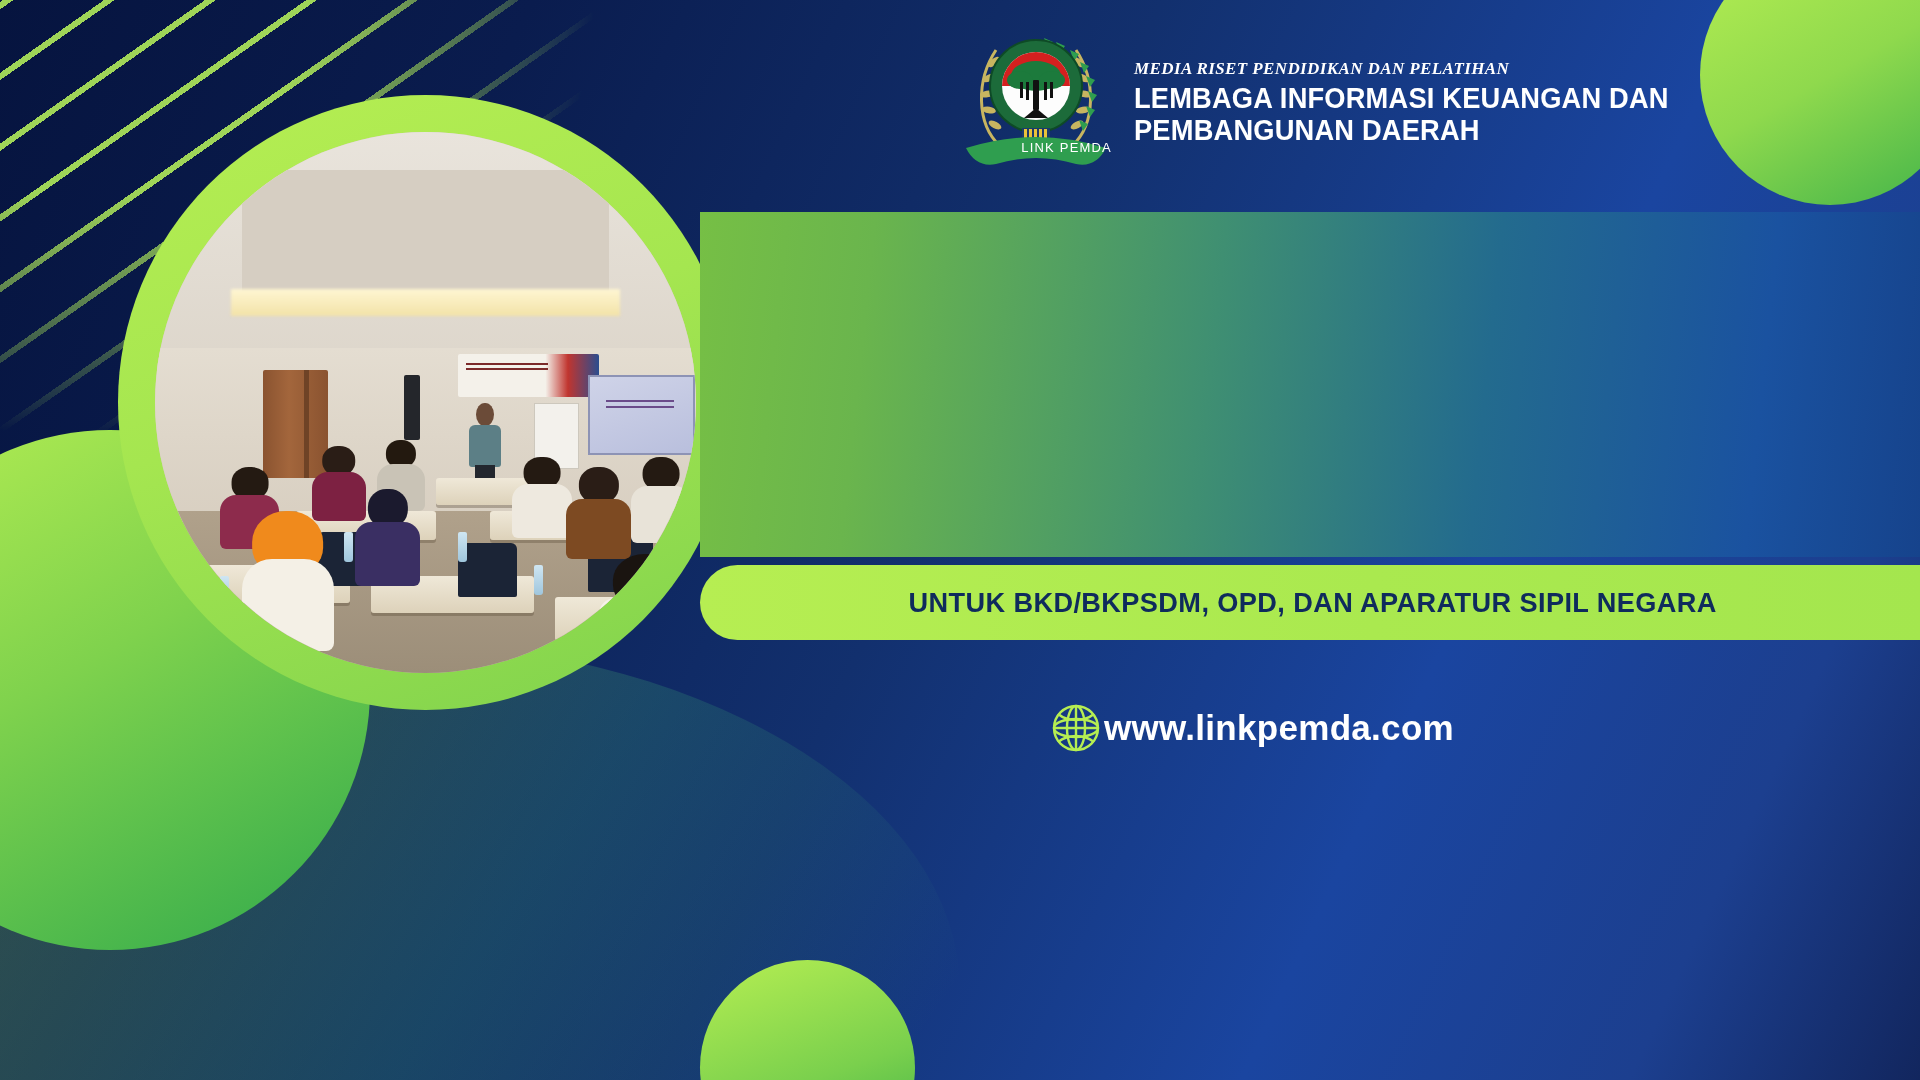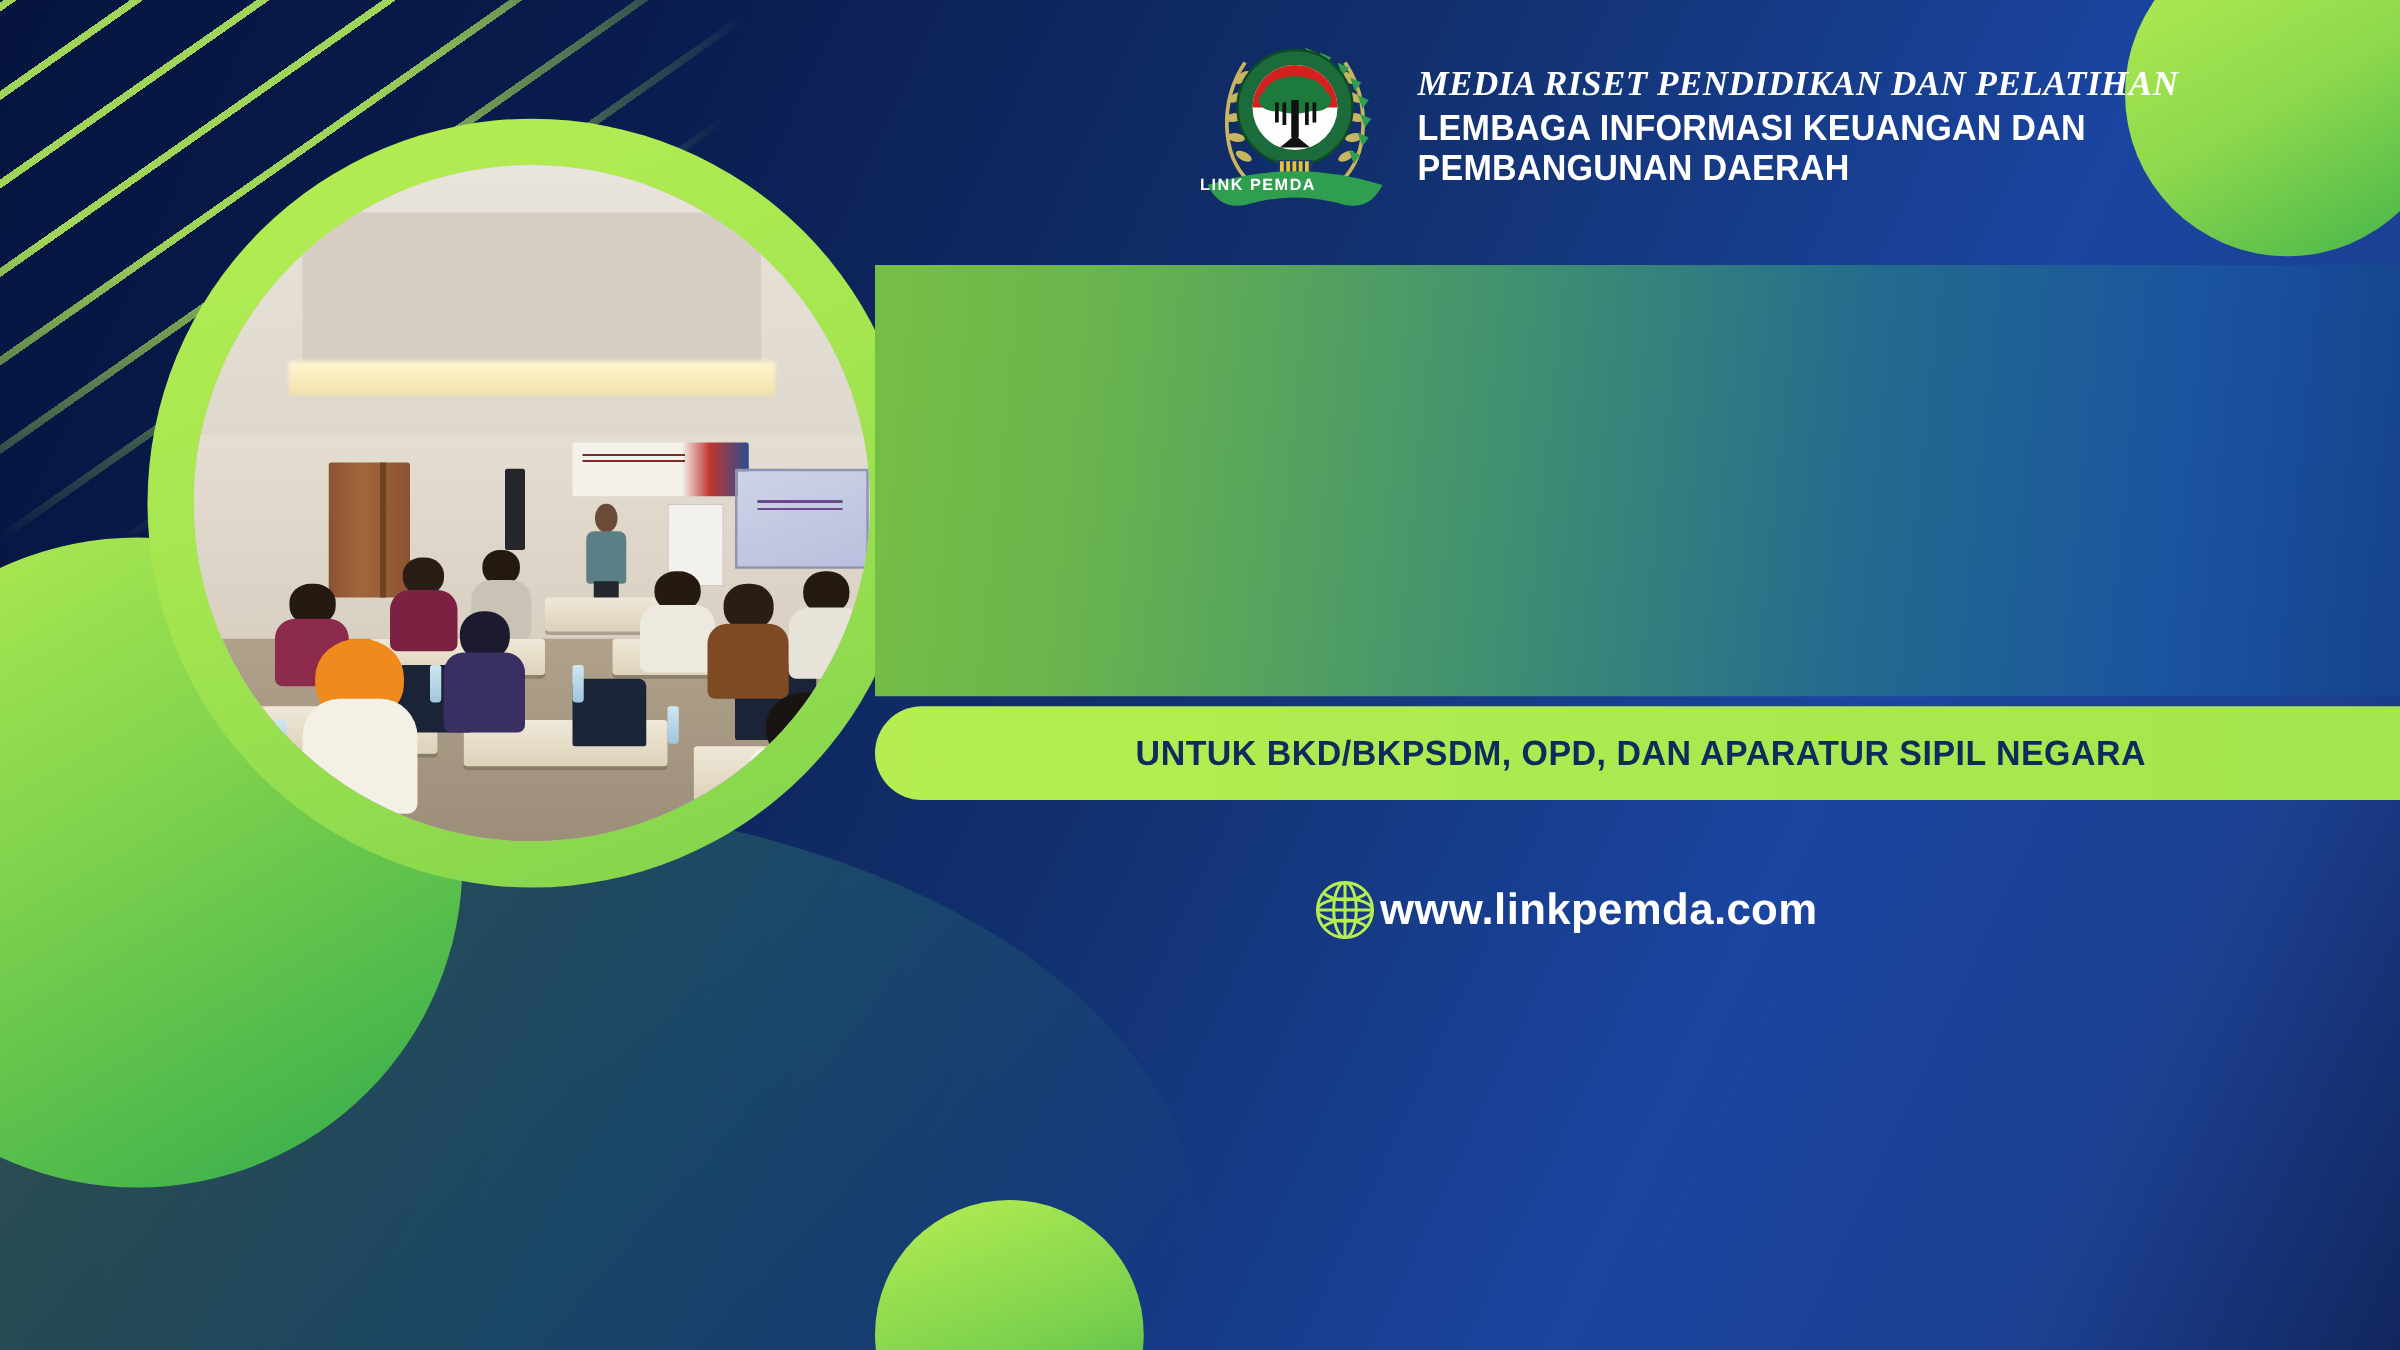--- a/index.html
+++ b/index.html
@@ -63,25 +63,25 @@
   .pers{position:absolute;}
   .pers i{position:absolute;left:50%;transform:translateX(-50%);top:0;width:62%;height:40%;border-radius:46%;}
   .pers b{position:absolute;left:0;top:34%;width:100%;height:66%;border-radius:16px 16px 6px 6px;}
   .chair{position:absolute;background:#1b2436;border-radius:6px 6px 2px 2px;}
   .btl{position:absolute;width:9px;height:30px;border-radius:2px 2px 3px 3px;
     background:linear-gradient(180deg,#cfe6f2,#9fc6dd);}
 
   
   .header{position:absolute;left:960px;top:28px;display:flex;align-items:center;gap:22px;}
   .logo{position:relative;width:152px;height:148px;flex:none;}
-  .logo .ribbonTxt{position:absolute;left:0;top:112px;width:152px;text-align:left;
-    font-size:13px;font-weight:700;color:#fff;letter-spacing:1.2px;}
+  .logo .ribbonTxt{position:absolute;left:0;top:112px;width:152px;text-align:right;
+    font-size:13px;font-weight:400;color:#fff;letter-spacing:1.2px;}
 
   .org{display:flex;flex-direction:column;line-height:1;}
-  .org .l1{font-size:28px;font-weight:700;font-style:italic;color:#fff;letter-spacing:.4px;
+  .org .l1{font-size:17px;font-weight:700;font-style:italic;color:#fff;letter-spacing:.4px;
     font-family:"Liberation Serif",serif;margin-bottom:7px;}
   .org .l2,.org .l3{font-size:29px;font-weight:700;color:#fff;letter-spacing:.2px;
     transform:scaleX(.94);transform-origin:left center;}
   .org .l2{margin-bottom:3px;}
 
   
   .band{position:absolute;left:700px;top:212px;width:1220px;height:345px;
     background:linear-gradient(96deg,#76bf45 0%,#6ab54d 14%,#3f8f72 42%,#236b8e 64%,#1a52a0 86%,#16438c 100%);}
   .titles{position:absolute;left:770px;top:240px;width:1130px;}
   .tline{color:#fff;font-weight:700;font-size:62px;line-height:1.43;letter-spacing:.5px;

